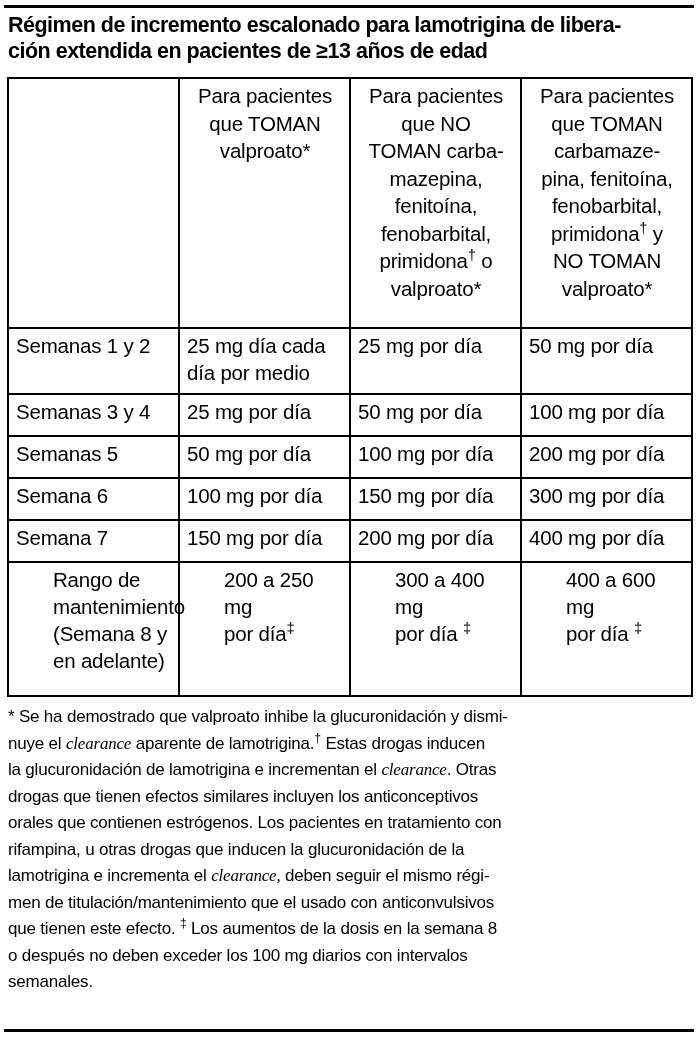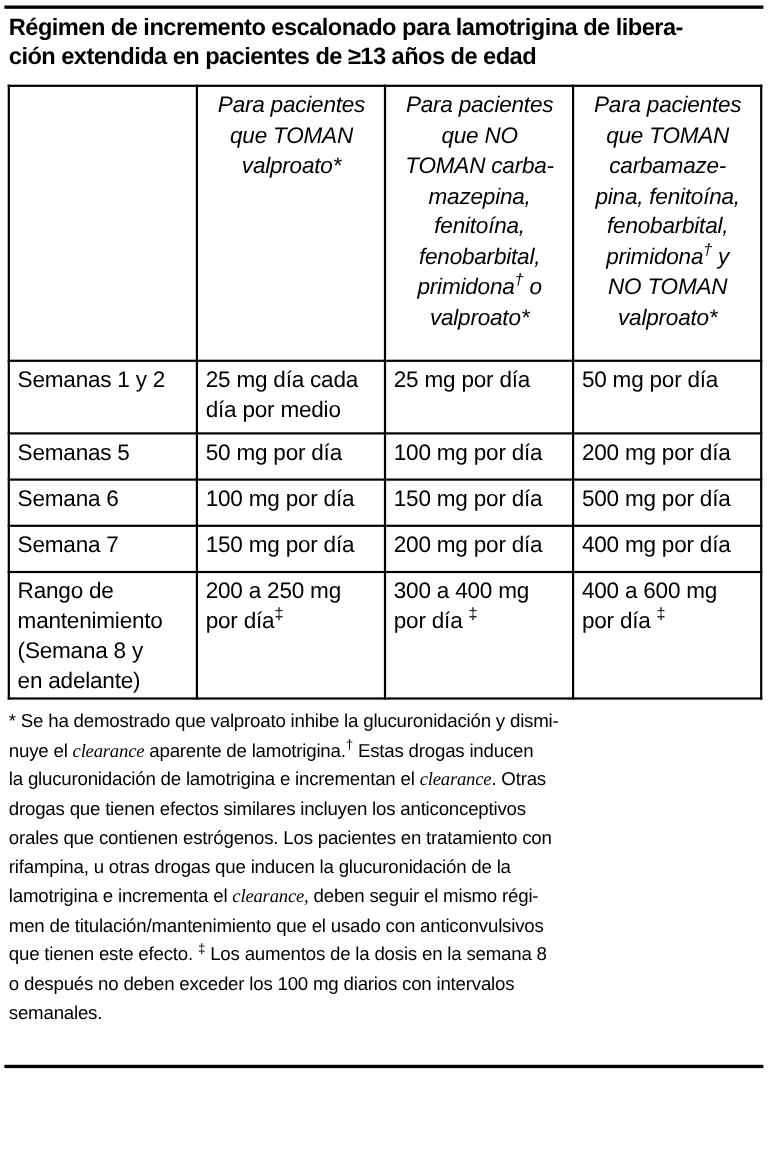--- a/index.html
+++ b/index.html
@@ -42,21 +42,20 @@
     border: 2px solid #000000;
     box-sizing: border-box;
     vertical-align: top;
     font-size: 20.5px;
     letter-spacing: -0.2px;
     white-space: pre-line;
     padding: 3px 6px 2px 7px;
   }
   th {
     font-weight: normal;
-    font-style: italic;
     text-align: center;
     height: 250px;
     line-height: 27.5px;
   }
   td {
     text-align: left;
     line-height: 27px;
   }
   tbody tr:nth-child(1) td { height: 66px; }
   tbody tr:nth-child(2) td { height: 42px; }
@@ -121,30 +120,36 @@
     </thead>
     <tbody>
       <tr>
         <td>Semanas 1 y 2</td>
         <td>25 mg día cada
 día por medio</td>
         <td>25 mg por día</td>
         <td>50 mg por día</td>
       </tr>
       <tr>
+        <td>Semanas 3 y 4</td>
+        <td>25 mg por día</td>
+        <td>50 mg por día</td>
+        <td>100 mg por día</td>
+      </tr>
+      <tr>
         <td>Semanas 5</td>
         <td>50 mg por día</td>
         <td>100 mg por día</td>
         <td>200 mg por día</td>
       </tr>
       <tr>
         <td>Semana 6</td>
         <td>100 mg por día</td>
         <td>150 mg por día</td>
-        <td>500 mg por día</td>
+        <td>300 mg por día</td>
       </tr>
       <tr>
         <td>Semana 7</td>
         <td>150 mg por día</td>
         <td>200 mg por día</td>
         <td>400 mg por día</td>
       </tr>
       <tr>
         <td>Rango de
 mantenimiento

